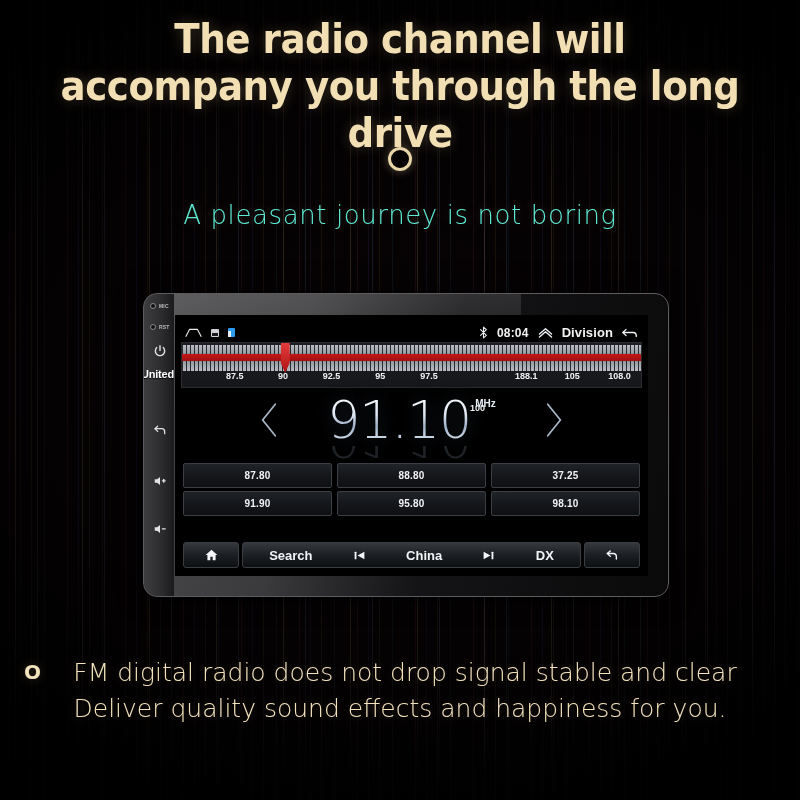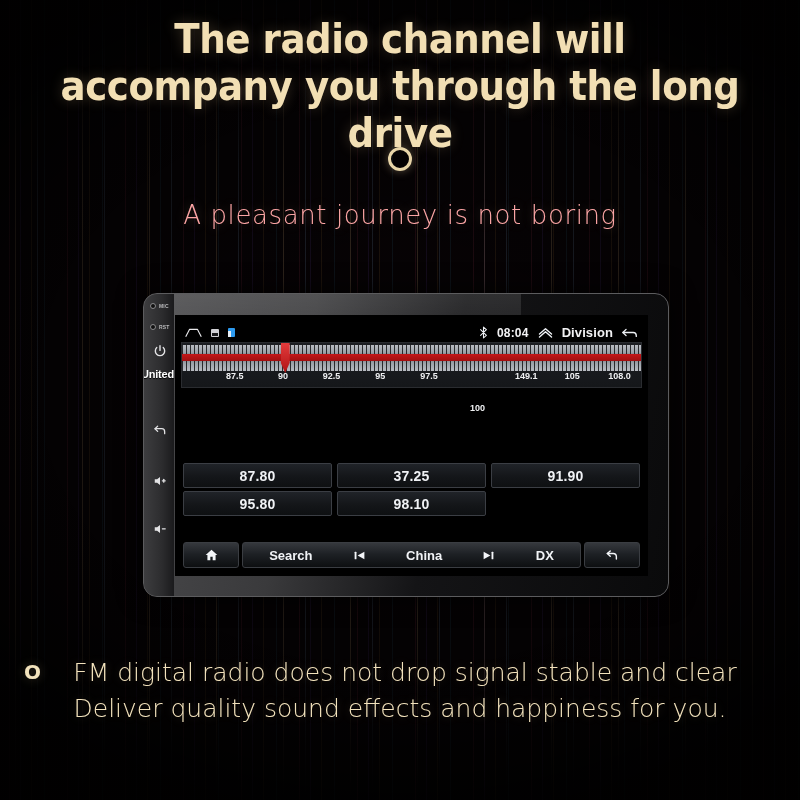--- a/index.html
+++ b/index.html
@@ -98,21 +98,21 @@
     border: 3px solid #e8d5a8;
     border-radius: 50%;
     box-shadow: 0 0 10px rgba(240,215,165,.35);
   }
 
   .subtitle {
     position: absolute;
     top: 200px;
     left: 0; right: 0;
     text-align: center;
-    color: #fca5a5;
+    color: #5eead4;
     font-family: "DejaVu Sans", sans-serif;
     font-weight: 300;
     font-size: 26px;
     letter-spacing: .6px;
     text-shadow: 0 0 12px rgba(255,225,170,.25);
   }
 
   
   .device {
     position: absolute;
@@ -360,21 +360,21 @@
     display: grid;
     grid-template-columns: repeat(3, 1fr);
     grid-auto-rows: 25px;
     gap: 3px 5px;
   }
   .preset {
     border: 1px solid #3b3e44;
     border-radius: 2px;
     background: linear-gradient(180deg, #202328 0%, #141619 55%, #0e1012 100%);
     color: #f0f2f5;
-    font-size: 14px;
+    font-size: 10px;
     font-weight: bold;
     display: flex;
     align-items: center;
     justify-content: center;
     letter-spacing: .2px;
   }
 
   
   .toolbar {
     position: absolute;
@@ -536,29 +536,49 @@
       <div class="dial">
         <div class="dial-ticks"></div>
         <div class="dial-pointer"></div>
         <div class="dial-scale">
           <span style="left:11.5%;">87.5</span>
           <span style="left:22.0%;">90</span>
           <span style="left:32.6%;">92.5</span>
           <span style="left:43.2%;">95</span>
           <span style="left:53.8%;">97.5</span>
           <span style="left:64.4%;margin-top:32px;">100</span>
-          <span style="left:75.0%;">149.1</span>
+          <span style="left:75.0%;">188.1</span>
           <span style="left:85.0%;">105</span>
           <span style="left:95.3%;">108.0</span>
         </div>
       </div>
 
+      <div class="freq-row">
+        <span class="chev-nav chev-left">
+          <svg viewBox="0 0 24 36" fill="none" stroke="currentColor" stroke-width="1.6" stroke-linecap="round" stroke-linejoin="round">
+            <path d="M17 3 L5 18 L17 33"></path>
+          </svg>
+        </span>
+
+        <span class="freq-wrap">
+          <span class="freq-value">91.10</span>
+          <span class="freq-unit">MHz</span>
+          <span class="freq-reflect">91.10</span>
+        </span>
+
+        <span class="chev-nav chev-right">
+          <svg viewBox="0 0 24 36" fill="none" stroke="currentColor" stroke-width="1.6" stroke-linecap="round" stroke-linejoin="round">
+            <path d="M7 3 L19 18 L7 33"></path>
+          </svg>
+        </span>
+      </div>
 
       <div class="presets">
         <div class="preset">87.80</div>
+        <div class="preset">88.80</div>
         <div class="preset">37.25</div>
         <div class="preset">91.90</div>
         <div class="preset">95.80</div>
         <div class="preset">98.10</div>
       </div>
 
       <div class="toolbar">
         <div class="tb-btn tb-side">
           <span class="tb-ico tb-home">
             <svg viewBox="0 0 24 24" fill="currentColor">

